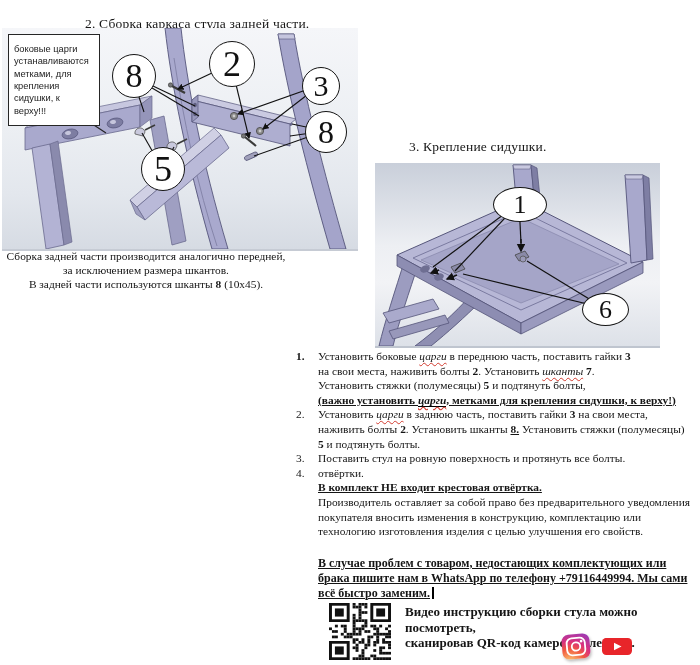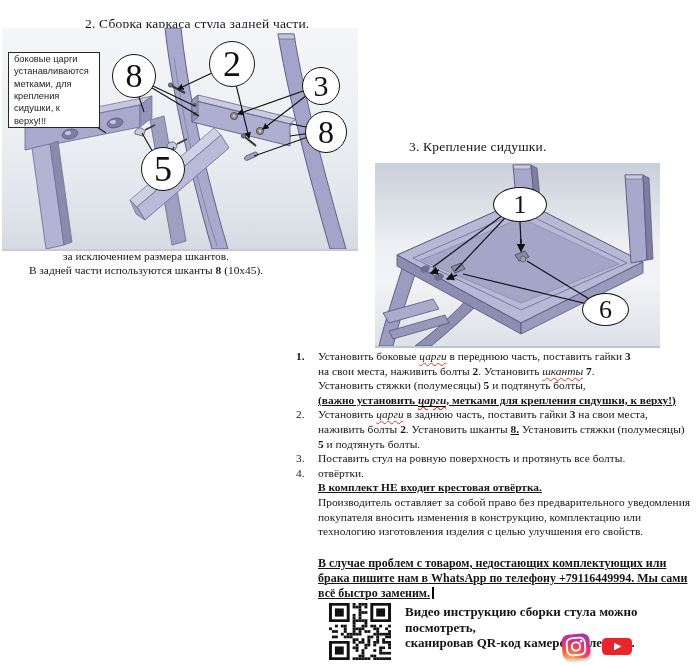--- a/index.html
+++ b/index.html
@@ -10,22 +10,22 @@
   .abs{position:absolute;}
   .title{font-size:13.5px;letter-spacing:.2px;white-space:nowrap;}
 
   
   #leftDiagram{left:2px;top:28px;width:356px;height:221px;
     background:linear-gradient(#f5f6f9 0%,#eceff3 45%,#e3e7ed 75%,#d6dbe3 100%);
     border-bottom:2px solid #c6cbd4;}
   #rightDiagram{left:375px;top:163px;width:285px;height:183px;
     background:linear-gradient(#c9cfda 0%,#edeff3 45%,#f2f3f6 65%,#dde1e8 100%);
     border-bottom:2px solid #bfc5cf;}
-  .note-box{position:absolute;left:6px;top:24px;width:80px;background:#fff;
-    border:1.5px solid #262626;padding:0 5px;
+  .note-box{position:absolute;left:6px;top:6px;width:80px;background:#fff;
+    border:1.5px solid #262626;padding:8px 5px;
     font-family:"Liberation Sans",sans-serif;font-size:9.3px;line-height:1.33;color:#222;}
   .callout{position:absolute;background:#fff;border:1.6px solid #141414;border-radius:50%;
     display:flex;align-items:center;justify-content:center;color:#111;line-height:1;
     font-family:"Liberation Serif",serif;}
 
   
   .left-caption{left:0;top:250px;width:292px;text-align:center;font-size:11.4px;line-height:13.8px;}
   .instructions{left:293px;top:349px;width:406px;font-size:11.4px;line-height:14.6px;}
   .li{position:relative;padding-left:25px;}
   .li .num{position:absolute;left:3px;}
@@ -156,20 +156,21 @@
     </div>
   <div class="callout" style="left:303px;top:83px;width:40px;height:40px;font-size:32px;">
       <span>8</span>
     </div>
   <div class="callout" style="left:139px;top:119px;width:42px;height:42px;font-size:36px;">
       <span>5</span>
     </div>
 </div>
 
 <div class="abs left-caption">
+  <div>Сборка задней части производится аналогично передней,</div>
   <div>за исключением размера шкантов.</div>
   <div><span class="seg">В задней части используются шканты </span><span class="seg b">8</span><span class="seg"> (10х45).</span></div>
 </div>
 
 <div class="abs title" style="left:409px;top:139px;">3.  Крепление сидушки.</div>
 
 <div class="abs" id="rightDiagram">
   <svg width="285" height="183" viewBox="0 0 285 183">
     <defs>
       <marker id="arw2" markerWidth="7" markerHeight="7" refX="5" refY="3" orient="auto">

